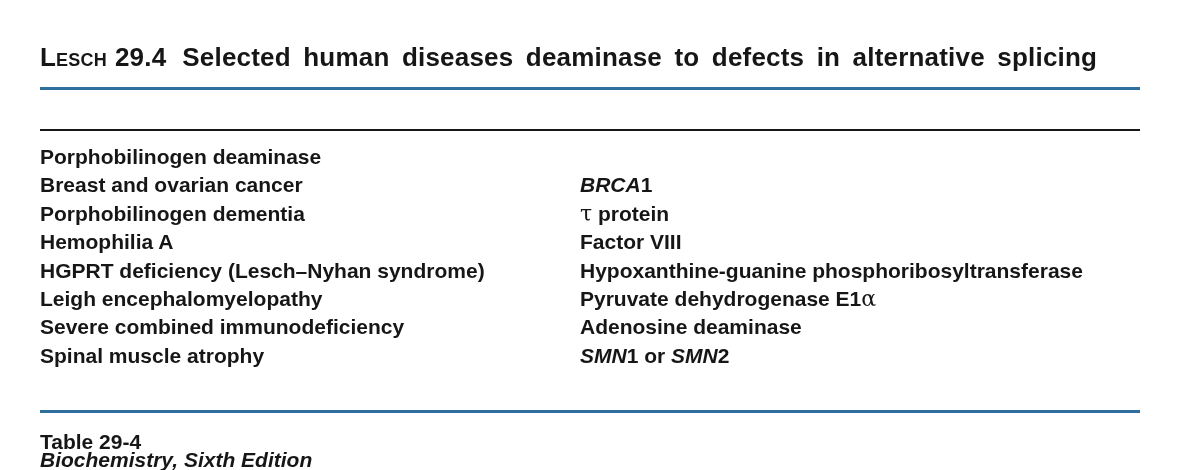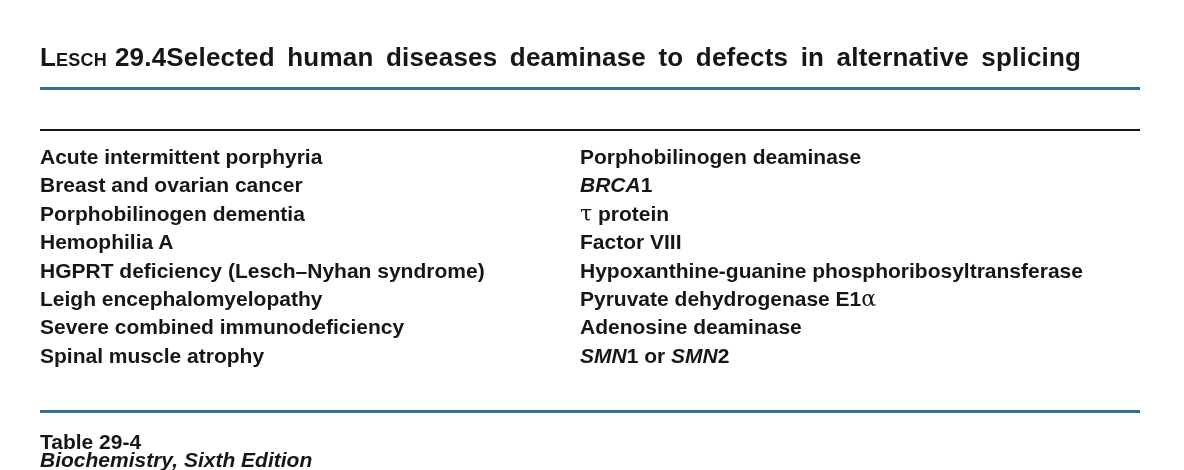--- a/index.html
+++ b/index.html
@@ -18,21 +18,21 @@
     left: 40px;
     right: 44px;
     font-size: 26px;
     font-weight: 700;
     line-height: 30px;
     letter-spacing: 0.2px;
     word-spacing: 5px;
     white-space: nowrap;
   }
   .title .caps { font-variant: small-caps; margin-right: 8px; }
-  .title .num  { }
+  .title .num  { margin-right: 16px; }
   .rule {
     position: absolute;
     left: 40px;
     right: 44px;
   }
   .rule-blue-top    { top: 87px;  height: 3px; background: #2e6f9e; }
   .rule-dark-header { top: 129px; height: 2px; background: #161616; }
   .rule-blue-bottom { top: 410px; height: 3px; background: #2e6f9e; }
   .header-row {
     position: absolute;
@@ -80,21 +80,20 @@
     <span class="caps">Lesch</span><span class="num">29.4</span><span>Selected human diseases deaminase to defects in alternative splicing</span>
   </div>
 
   <div class="rule rule-blue-top"></div>
 
 
   <div class="rule rule-dark-header"></div>
 
   <div class="rows">
       <div class="row">
-        <div class="col1">Acute intermittent porphyria</div>
         <div class="col2"><span>Porphobilinogen deaminase</span></div>
       </div>
       <div class="row">
         <div class="col1">Breast and ovarian cancer</div>
         <div class="col2"><span class="it">BRCA</span><span>1</span></div>
       </div>
       <div class="row">
         <div class="col1">Porphobilinogen dementia</div>
         <div class="col2"><span class="greek">τ</span><span> protein</span></div>
       </div>

